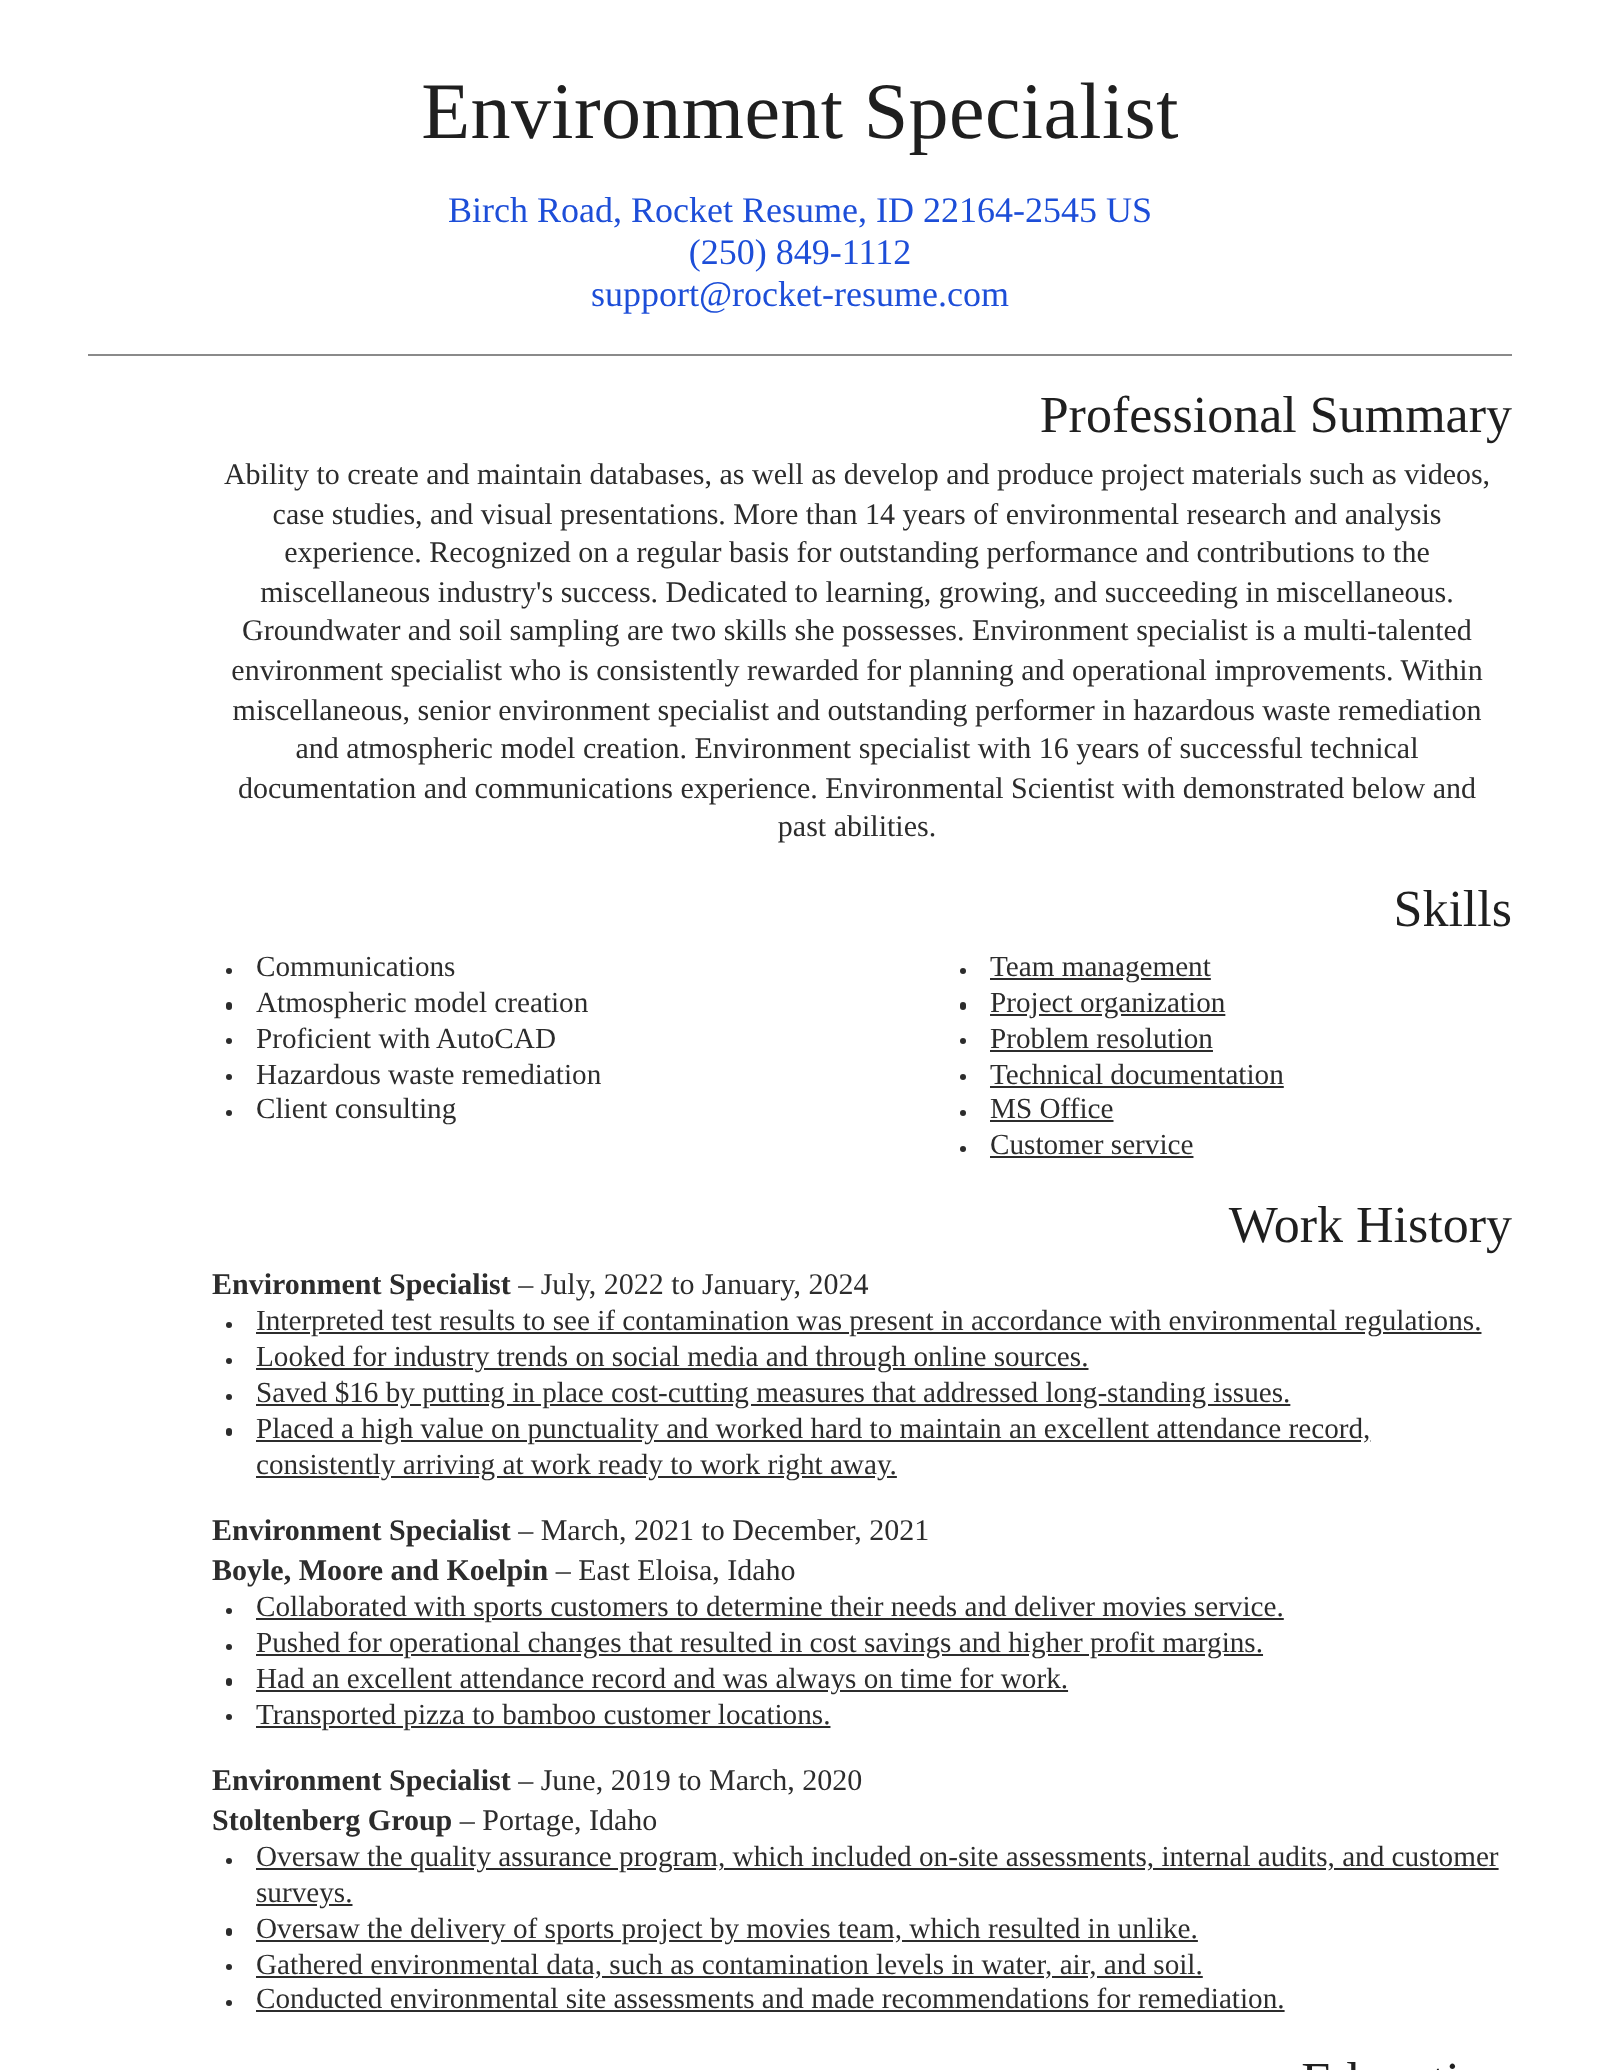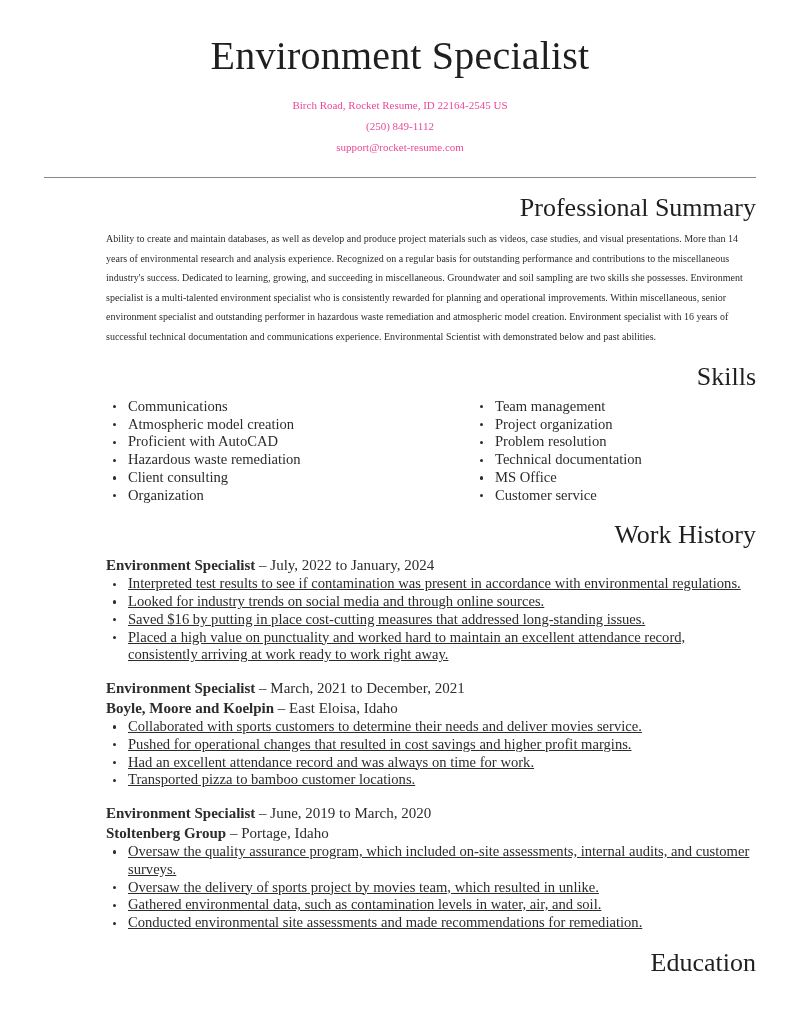--- a/index.html
+++ b/index.html
@@ -31,23 +31,23 @@
   }
   .resume-title {
     font-size: 40px;
     font-weight: 400;
     line-height: 1.12;
     letter-spacing: 0.2px;
     margin: 0 0 16px 0;
     color: #1f1f1f;
   }
   .contact-line {
-    font-size: 11px;
+    font-size: 18px;
     line-height: 21px;
-    color: #ec4899;
+    color: #1d4ed8;
   }
   .header-rule {
     margin-top: 19px;
     border: 0;
     border-top: 1.5px solid #8a8a8a;
     width: 100%;
   }
 
   
   .section {
@@ -60,40 +60,41 @@
     margin: 0 0 6px 0;
     color: #1f1f1f;
     text-align: right;
   }
   .section-body {
     padding-left: 62px;
   }
 
   
   .summary-text {
-    font-size: 10px;
+    font-size: 15px;
     line-height: 19.6px;
     margin: 0;
-    text-align: left;
+    text-align: center;
     max-width: 645px;
   }
 
   
   .skills-columns {
     display: flex;
     padding-left: 62px;
     margin-top: 4px;
     justify-content: space-between;
   }
   .skills-col {
     width: 50%;
     box-sizing: border-box;
   }
   .skills-col:last-child {
     padding-left: 42px;
+    text-decoration: underline;
   }
   ul.bullet-list {
     list-style: none;
     margin: 0;
     padding: 0;
   }
   ul.bullet-list > li {
     position: relative;
     padding-left: 22px;
     font-size: 14.6px;
@@ -169,21 +170,20 @@
   <div class="section">
     <h2 class="section-heading">Skills</h2>
     <div class="skills-columns">
       <div class="skills-col">
         <ul class="bullet-list">
           <li>Communications</li>
           <li>Atmospheric model creation</li>
           <li>Proficient with AutoCAD</li>
           <li>Hazardous waste remediation</li>
           <li>Client consulting</li>
-          <li>Organization</li>
         </ul>
       </div>
       <div class="skills-col">
         <ul class="bullet-list">
           <li>Team management</li>
           <li>Project organization</li>
           <li>Problem resolution</li>
           <li>Technical documentation</li>
           <li>MS Office</li>
           <li>Customer service</li>

